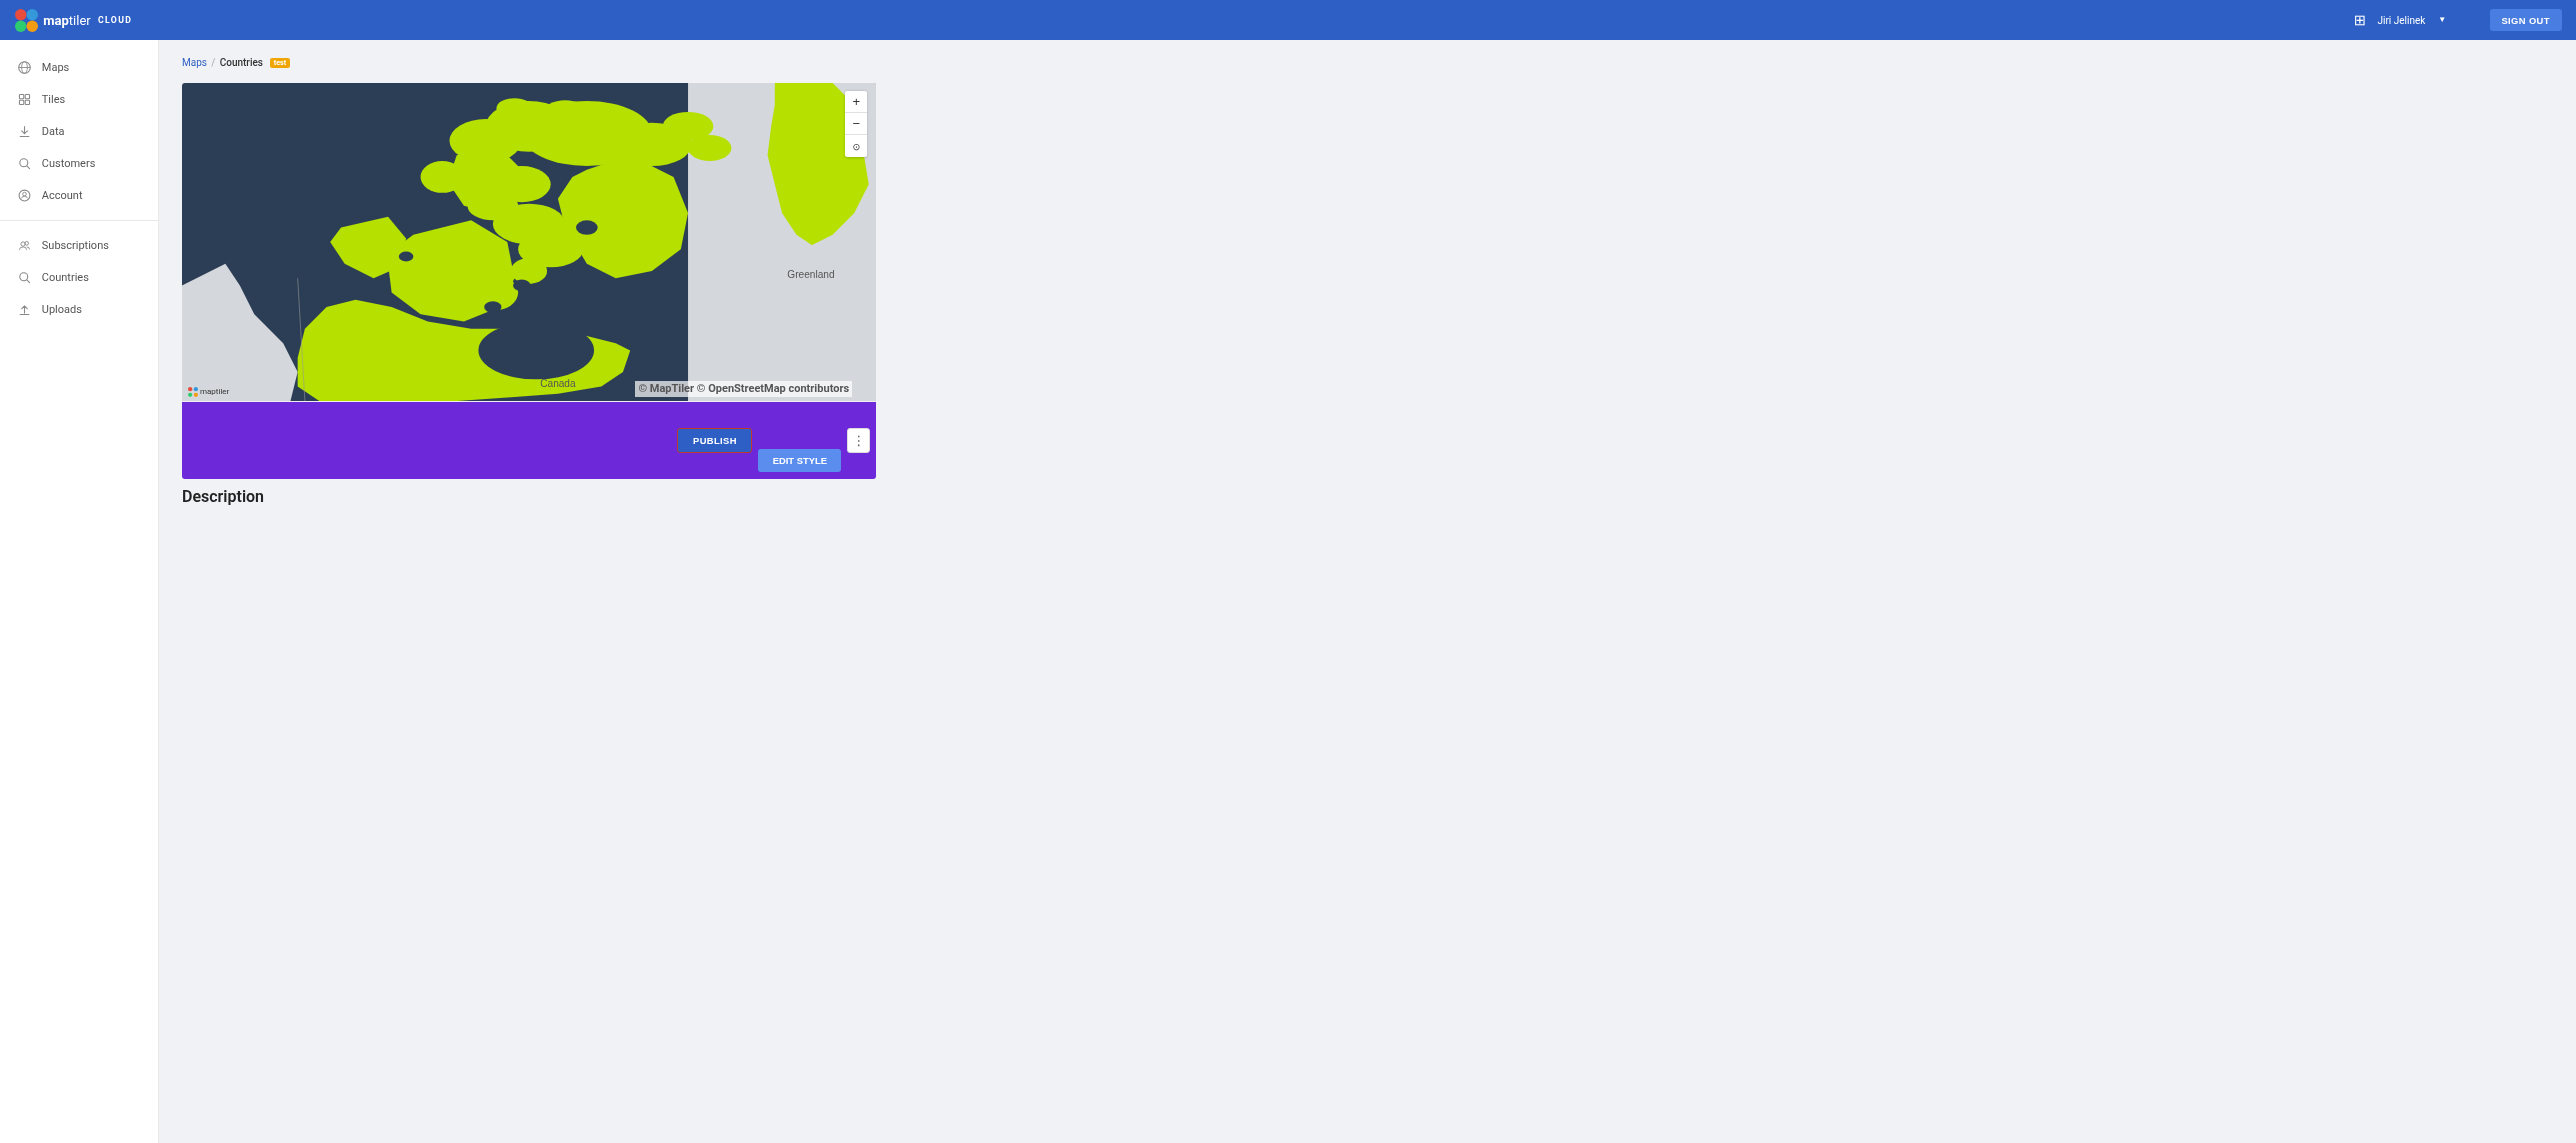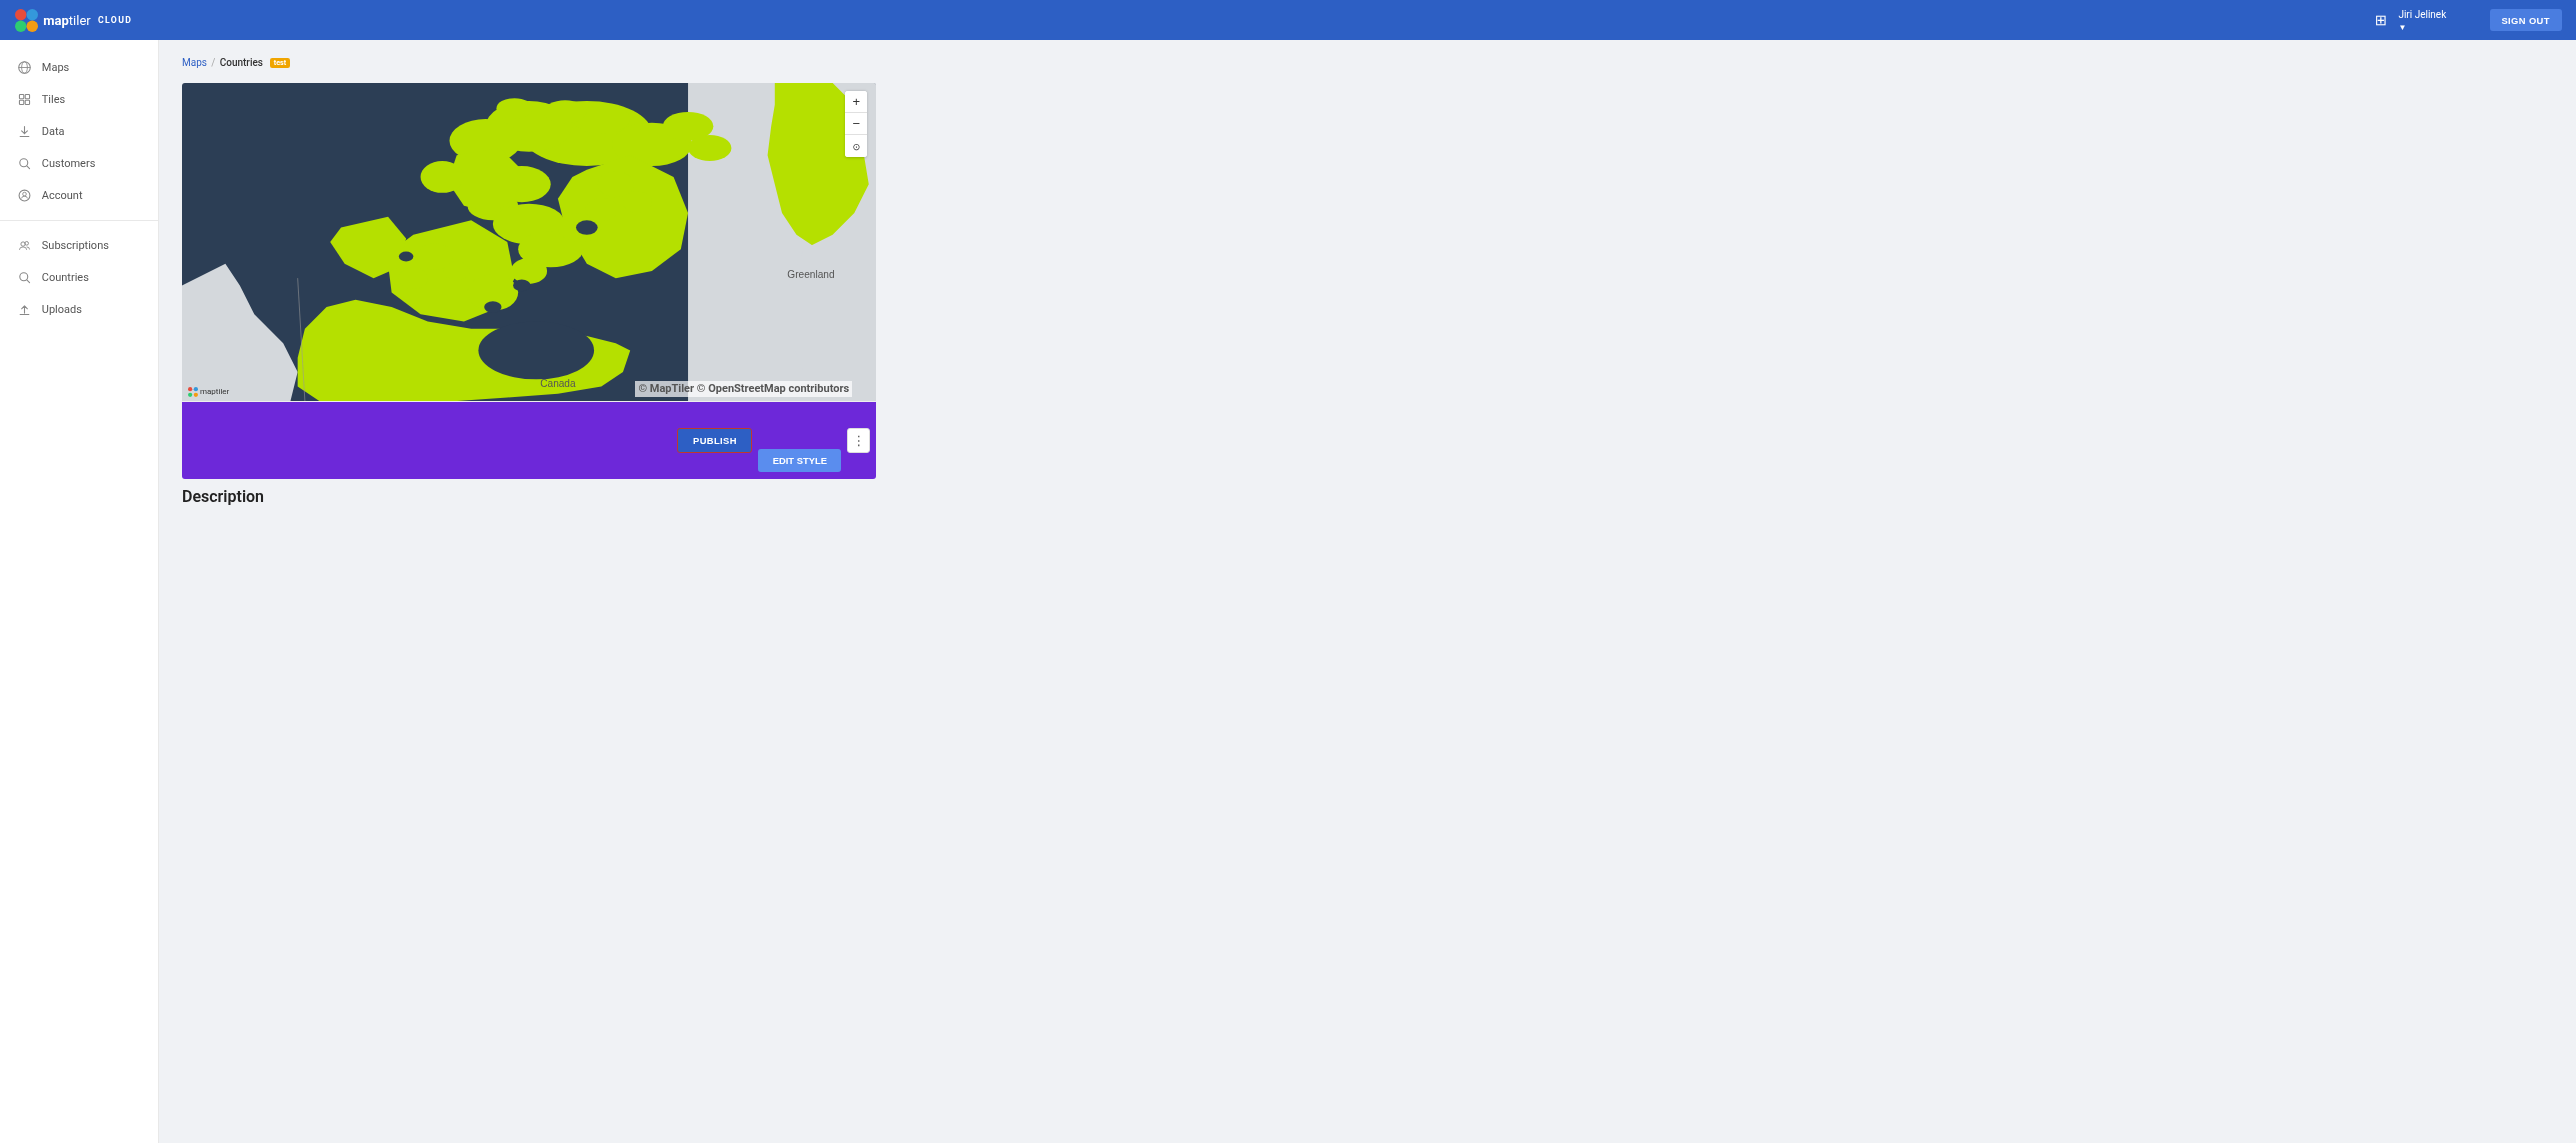--- a/index.html
+++ b/index.html
@@ -42,23 +42,22 @@
     .grid-icon {
       color: white;
       font-size: 14.5px;
       cursor: pointer;
     }
     .user-info {
       color: white;
       font-size: 10px;
       display: flex;
       align-items: flex-start;
-      gap: 3px;
-      cursor: pointer;
-      flex-direction: column;
+      gap: 13px;
+      cursor: pointer;
     }
     .sign-out-btn {
       background: #4a7de0;
       color: white;
       border: none;
       padding: 5.8px 11.6px;
       border-radius: 2.9px;
       font-size: 9.4px;
       font-weight: 600;
       cursor: pointer;

